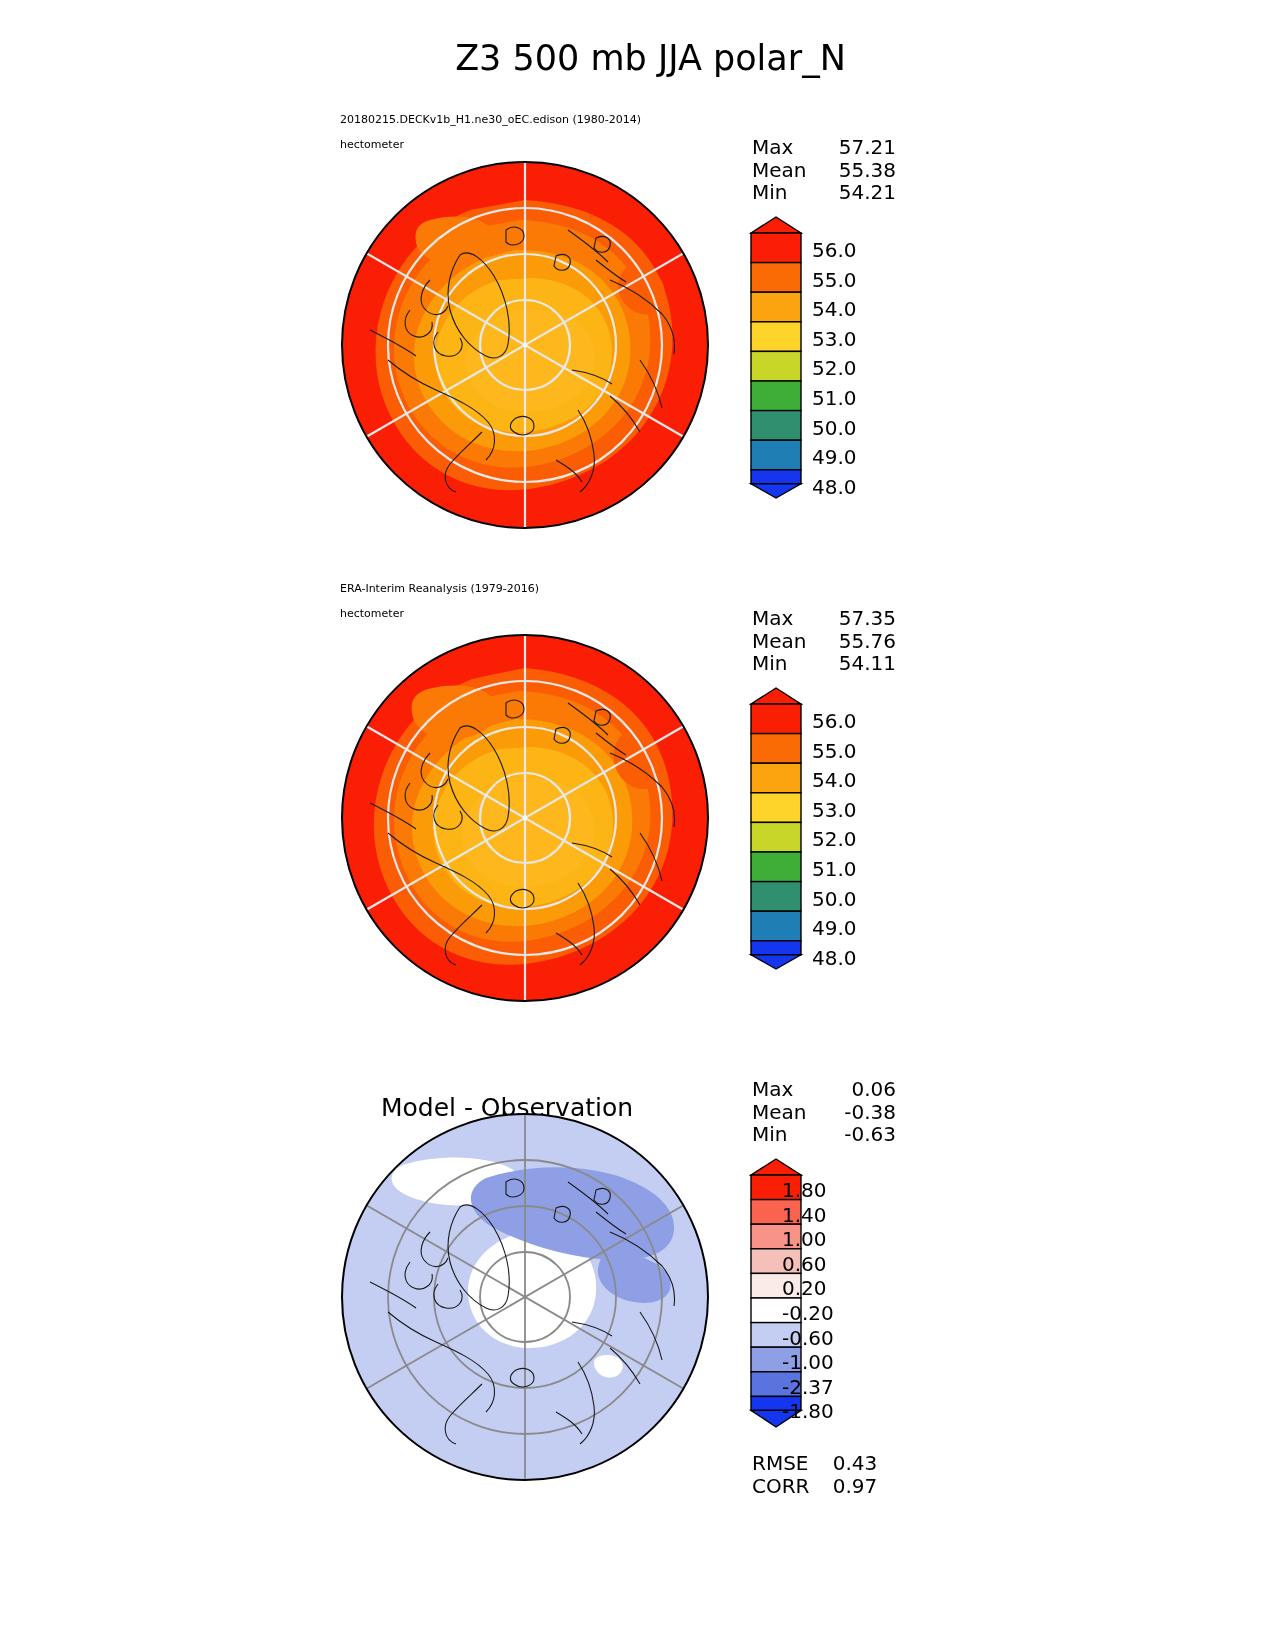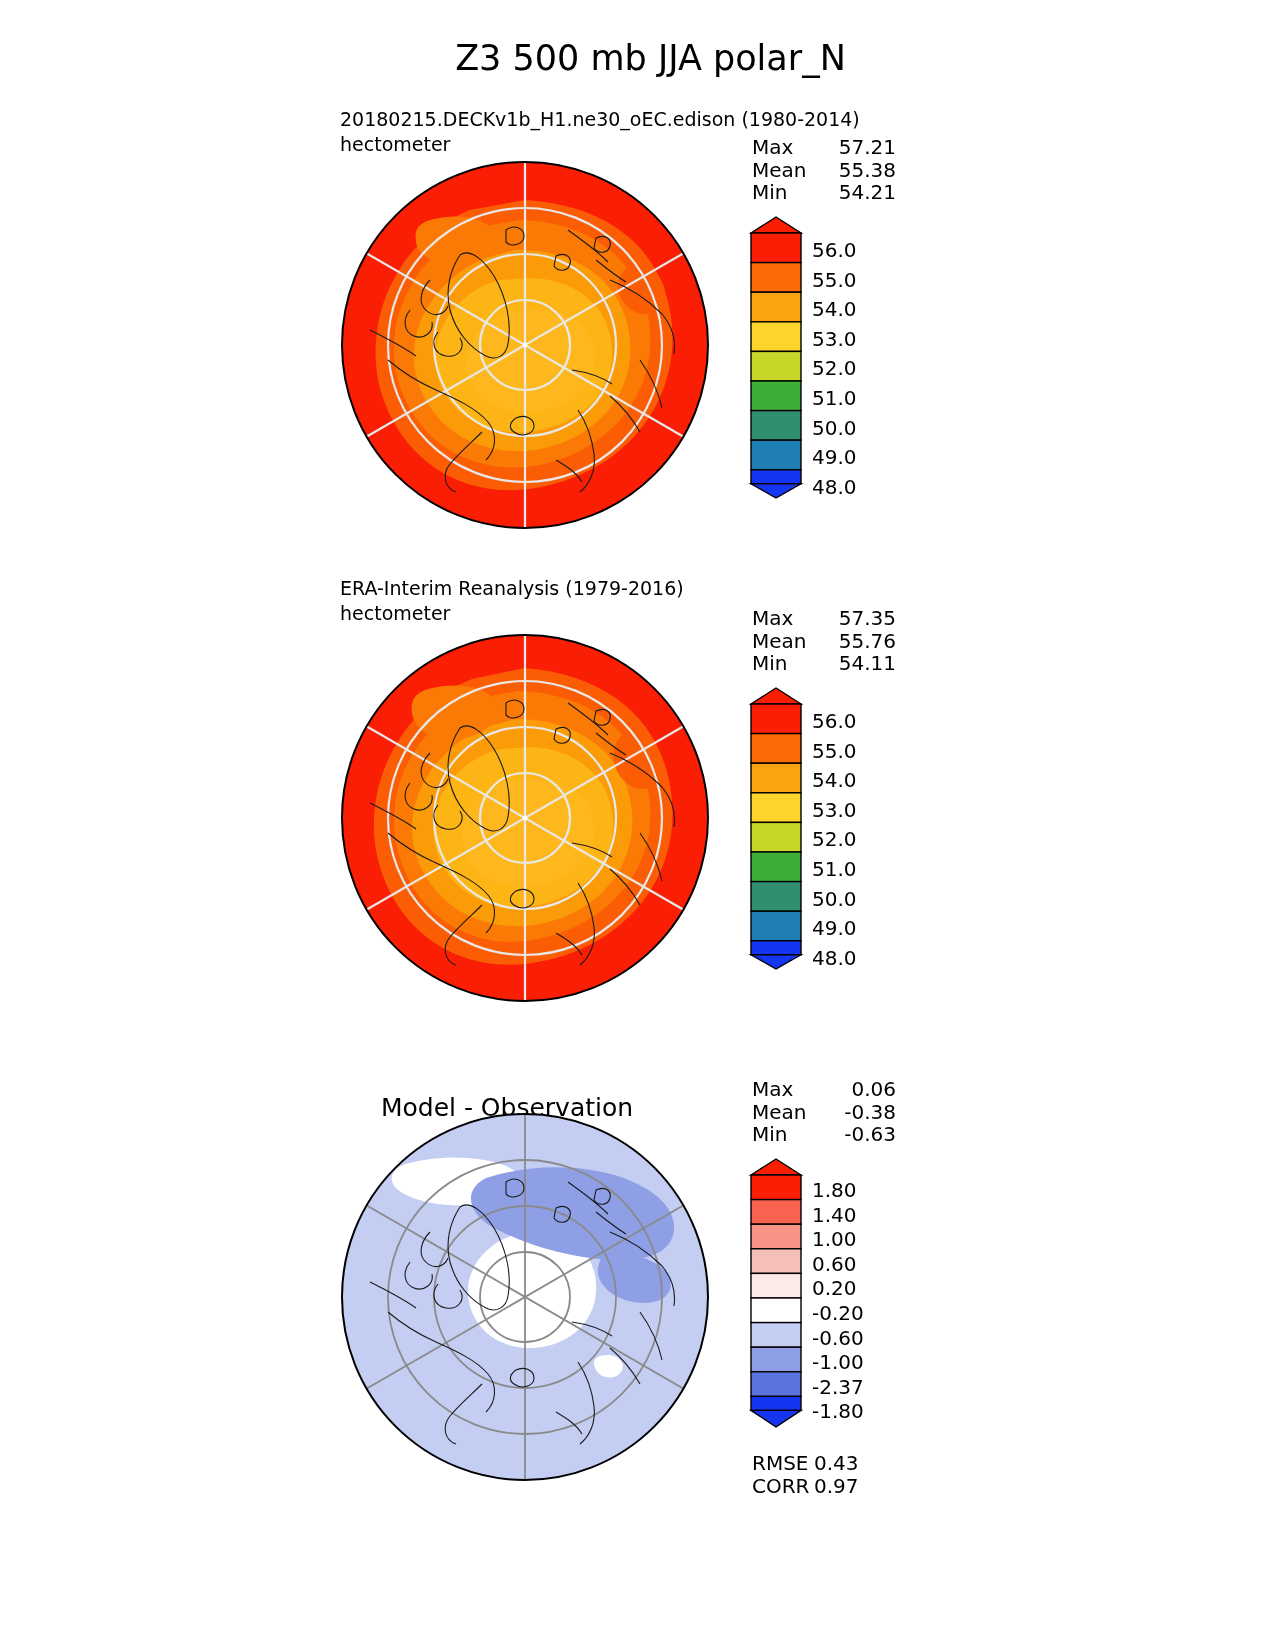--- a/index.html
+++ b/index.html
@@ -18,21 +18,21 @@
     font-size:35px;
     font-family:"DejaVu Sans", sans-serif;
     letter-spacing:0px;
     padding-left:13px;
   }
 
   .panel { position:absolute; left:0; width:1275px; }
 
   .panel-head {
     position:absolute;
-    font-size:19px;
+    font-size:11px;
     line-height:25px;
     white-space:nowrap;
   }
   .panel-head.centered {
     text-align:center;
     font-size:25px;
     line-height:30px;
   }
 
   
@@ -64,21 +64,21 @@
   .cbar-labels.diff { line-height:24.6px; }
   .cbar-labels.diff span { height:24.6px; }
 
   .footer-stats {
     position:absolute;
     font-size:20px;
     line-height:22.5px;
   }
   .footer-stats .row { display:block; height:22.5px; white-space:nowrap; }
   .footer-stats .lbl { display:inline-block; width:62px; }
-  .footer-stats .val { display:inline-block; width:82px; text-align:left; }
+  .footer-stats .val { display:inline-block; width:82px; text-align:center; }
 </style>
 </head>
 <body>
 
 <div class="main-title">Z3 500 mb JJA polar_N</div>
 
 <div class="panel">
 
   <div class="panel-head" style="top:107px; left:340px;">
     <div>20180215.DECKv1b_H1.ne30_oEC.edison (1980-2014)</div>
@@ -384,21 +384,21 @@
         <rect x="4" y="116.4" width="50" height="24.6" fill="#faeae8"></rect>
         <rect x="4" y="141" width="50" height="24.6" fill="#ffffff"></rect>
         <rect x="4" y="165.6" width="50" height="24.6" fill="#c4cdf2"></rect>
         <rect x="4" y="190.2" width="50" height="24.6" fill="#8e9fe6"></rect>
         <rect x="4" y="214.8" width="50" height="24.6" fill="#5a74df"></rect>
         <rect x="4" y="239.4" width="50" height="14" fill="#1436f0"></rect>
         <polygon points="4,253.4 54,253.4 29,270" fill="#1436f0"></polygon>
       </g>
     </svg>
   </div>
-  <div class="cbar-labels diff" style="top:1178px; left:812px;">
+  <div class="cbar-labels diff" style="top:1178px; left:782px;">
     <span>1.80</span>
     <span>1.40</span>
     <span>1.00</span>
     <span>0.60</span>
     <span>0.20</span>
     <span>-0.20</span>
     <span>-0.60</span>
     <span>-1.00</span>
     <span>-2.37</span>
     <span>-1.80</span>

